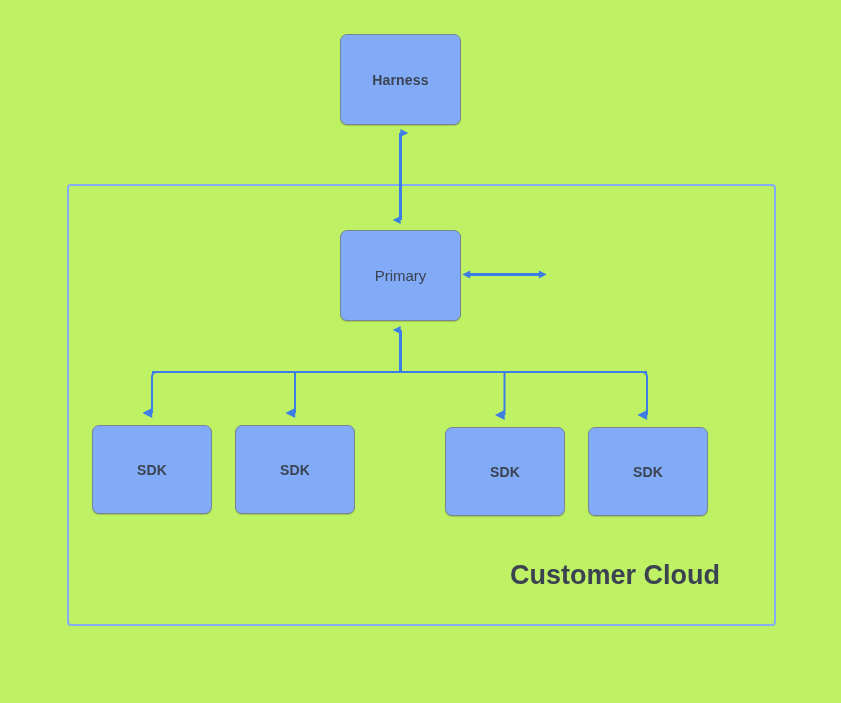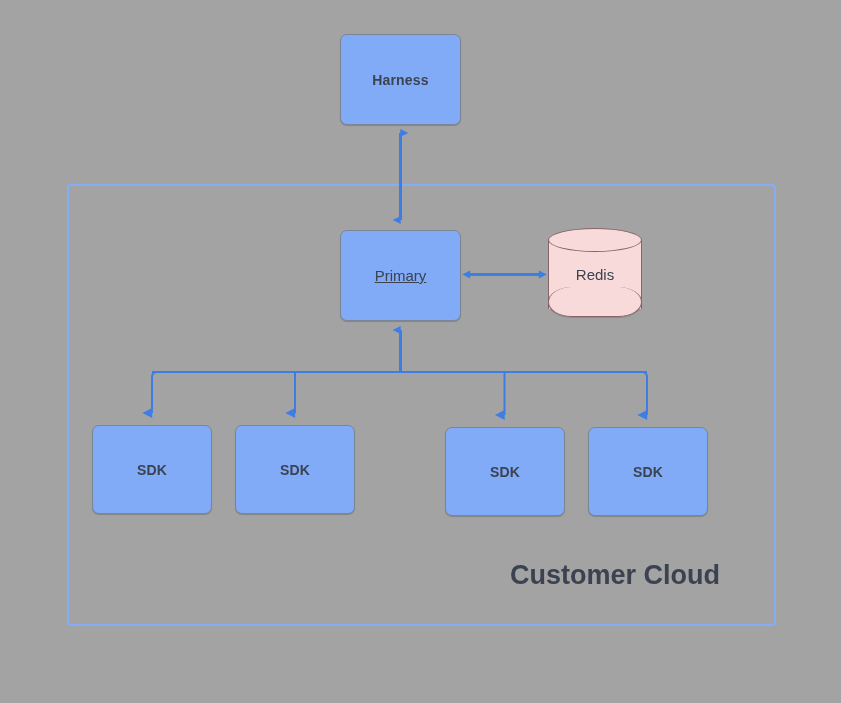--- a/index.html
+++ b/index.html
@@ -7,21 +7,21 @@
     padding: 0;
     background: #ffffff;
   }
   body {
     font-family: "Liberation Sans", sans-serif;
   }
   #canvas {
     position: relative;
     width: 841px;
     height: 703px;
-    background: #a3a3a3;
+    background: #bef264;
     overflow: hidden;
   }
   .node {
     position: absolute;
     box-sizing: border-box;
     display: flex;
     align-items: center;
     justify-content: center;
     text-align: center;
     color: #3b4250;
@@ -34,21 +34,20 @@
     box-shadow: 0 1px 1px rgba(0,0,0,0.18);
   }
   .box-label-bold {
     font-weight: bold;
     font-size: 14px;
     letter-spacing: 0.2px;
   }
   .box-label-regular {
     font-weight: normal;
     font-size: 15px;
-    text-decoration: underline;
   }
   #harness-node { left: 340px; top: 34px; width: 121px; height: 91px; }
   #primary-node { left: 340px; top: 230px; width: 121px; height: 91px; }
   #sdk-node-1 { left: 92px; top: 425px; width: 120px; height: 89px; }
   #sdk-node-2 { left: 235px; top: 425px; width: 120px; height: 89px; }
   #sdk-node-3 { left: 445px; top: 427px; width: 120px; height: 89px; }
   #sdk-node-4 { left: 588px; top: 427px; width: 120px; height: 89px; }
 
   
   #redis-node {
@@ -187,26 +186,20 @@
   </svg>
 
   <div class="node box" id="harness-node">
     <span class="box-label-bold">Harness</span>
   </div>
 
   <div class="node box" id="primary-node">
     <span class="box-label-regular">Primary</span>
   </div>
 
-  <div class="node" id="redis-node">
-    <span class="cyl-body"></span>
-    <span class="cyl-bottom"></span>
-    <span class="cyl-top"></span>
-    <span class="cyl-label">Redis</span>
-  </div>
 
   <div class="node box" id="sdk-node-1">
     <span class="box-label-bold">SDK</span>
   </div>
   <div class="node box" id="sdk-node-2">
     <span class="box-label-bold">SDK</span>
   </div>
   <div class="node box" id="sdk-node-3">
     <span class="box-label-bold">SDK</span>
   </div>

